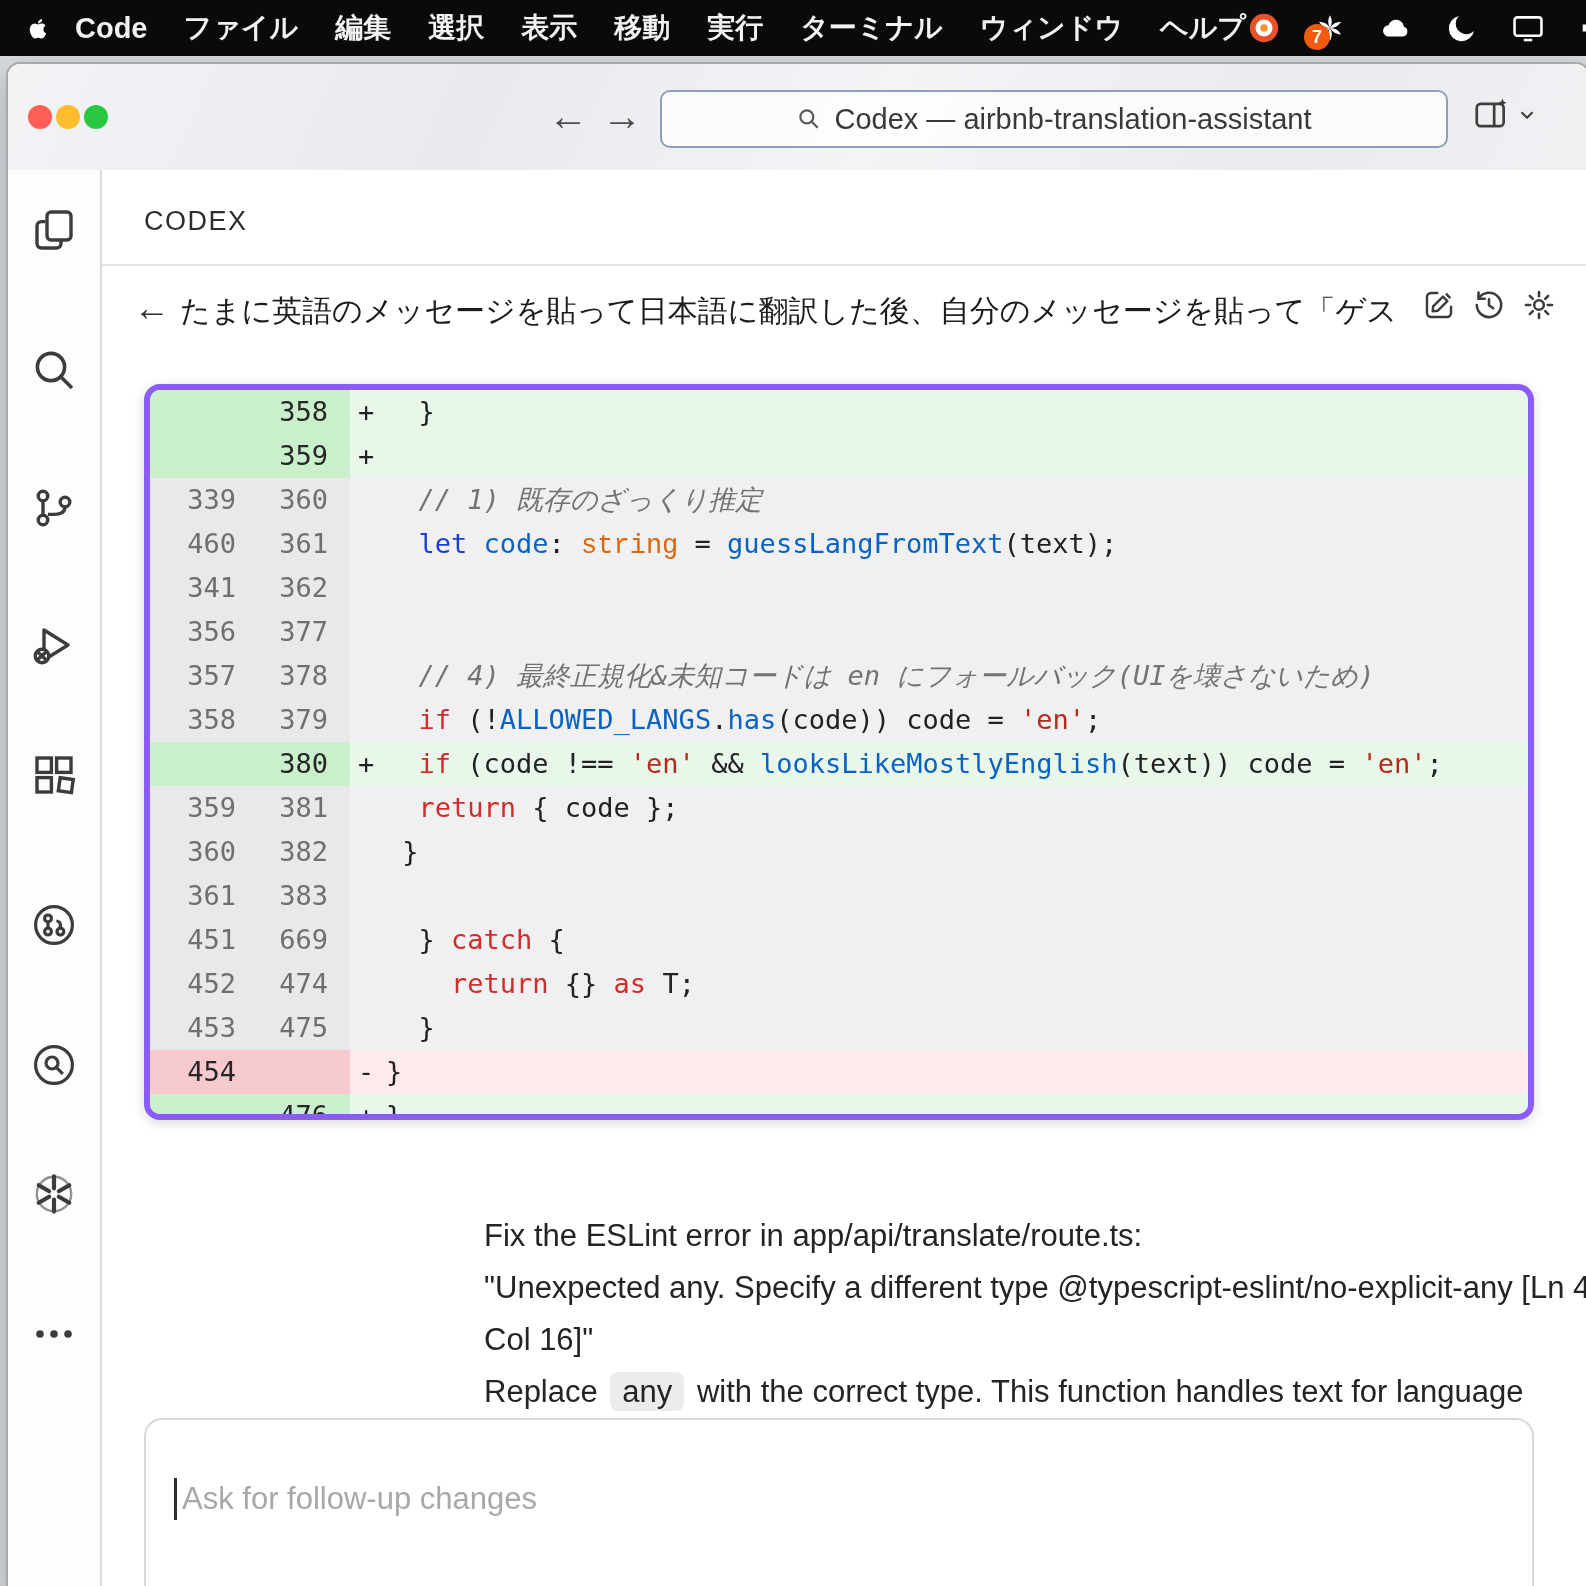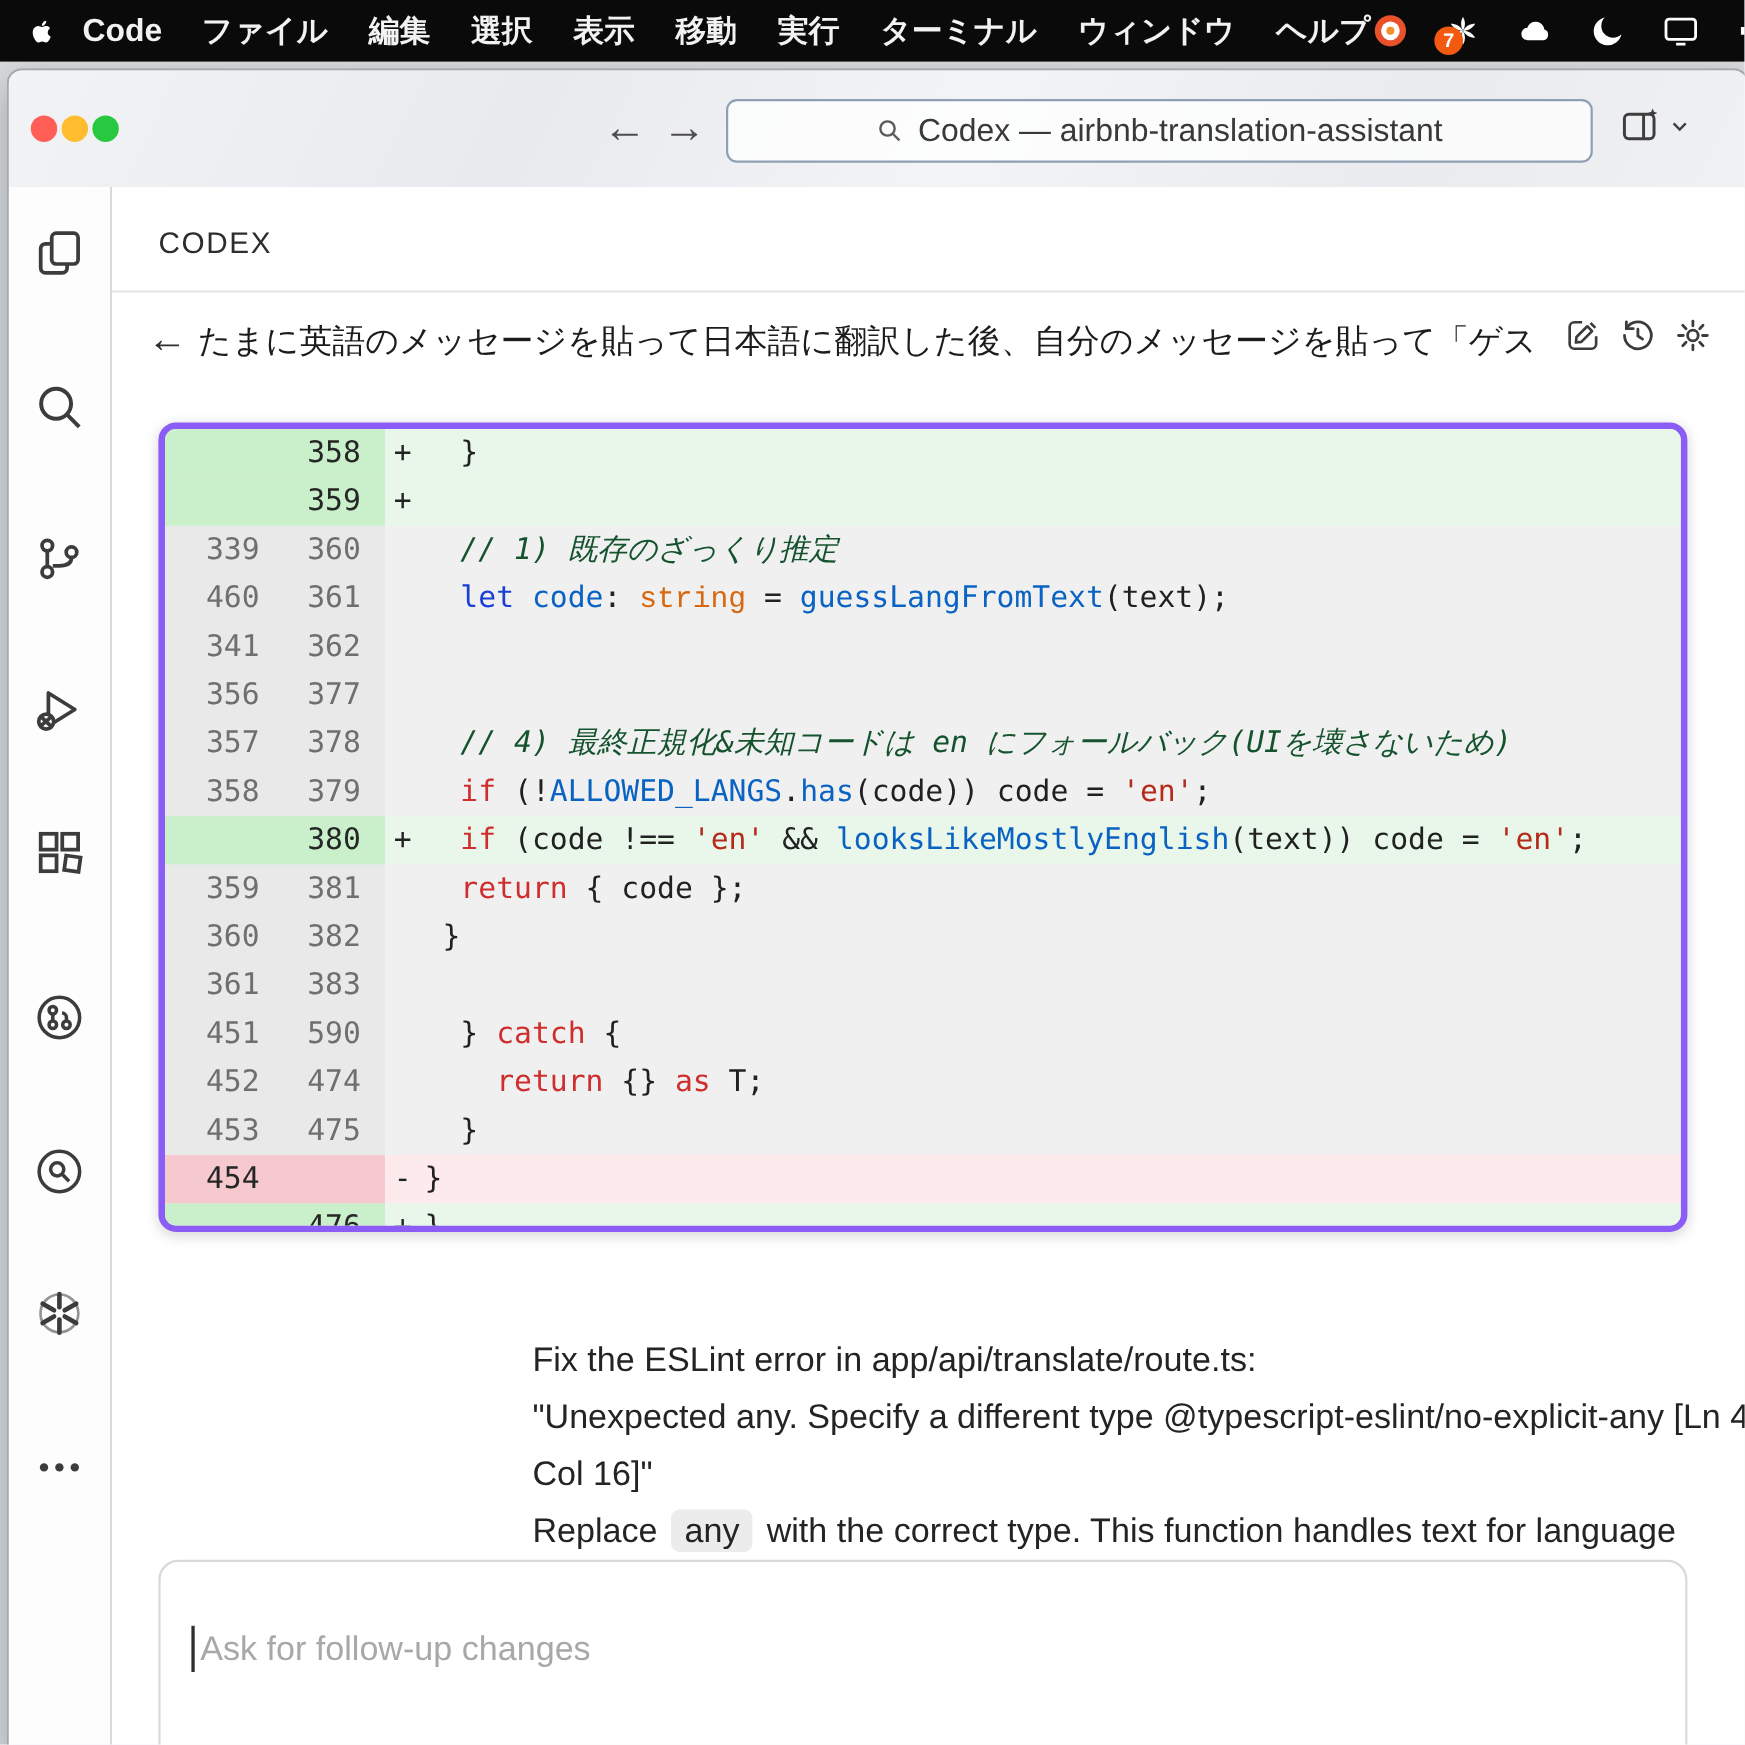--- a/index.html
+++ b/index.html
@@ -82,21 +82,21 @@
   .diff-row.add{--gut:#c9efcb;--bg:#e8f7ea;}
   .diff-row.del{--gut:#f5c9cd;--bg:#fdeaec;}
   .diff-row.add .col-old,.diff-row.add .col-new,
   .diff-row.del .col-old,.diff-row.del .col-new{color:#262626;font-weight:500;}
   .tk-plain{color:#212121;}
   .tk-kw{color:#cf2e2e;}
   .tk-kw2{color:#1a3fd4;}
   .tk-str{color:#b52a1a;}
   .tk-ident{color:#0a63c2;}
   .tk-type{color:#d8680f;font-family:Liberation Mono, monospace;}
-  .tk-comment{color:#14532d;font-style:italic;}
+  .tk-comment{color:#737373;font-style:italic;}
 
   
   .user-message{position:absolute;left:382px;top:1040px;font-size:31px;color:#242424;}
   .msg-line{height:52px;line-height:52px;white-space:pre;}
   .code-chip{background:#ececec;border-radius:8px;padding:2px 12px;margin:0 4px;}
 
   
   .composer{position:absolute;left:42px;top:1248px;width:1390px;height:330px;border:2px solid #d9d9d9;
     border-radius:18px;background:#fff;box-sizing:border-box;}
   .composer-inner{padding:58px 0 0 28px;display:flex;align-items:center;}
@@ -369,21 +369,21 @@
               <span class="col-new">382</span>
               <span class="col-code"><span class="sign"></span><span class="code"><span class="tk-plain"> }</span></span></span>
             </div>
             <div class="diff-row ctx">
               <span class="col-old">361</span>
               <span class="col-new">383</span>
               <span class="col-code"><span class="sign"></span><span class="code"></span></span>
             </div>
             <div class="diff-row ctx">
               <span class="col-old">451</span>
-              <span class="col-new">590</span>
+              <span class="col-new">669</span>
               <span class="col-code"><span class="sign"></span><span class="code"><span class="tk-plain">  } </span><span class="tk-kw">catch</span><span class="tk-plain"> {</span></span></span>
             </div>
             <div class="diff-row ctx">
               <span class="col-old">452</span>
               <span class="col-new">474</span>
               <span class="col-code"><span class="sign"></span><span class="code"><span class="tk-plain">    </span><span class="tk-kw">return</span><span class="tk-plain"> {} </span><span class="tk-kw">as</span><span class="tk-plain"> T;</span></span></span>
             </div>
             <div class="diff-row ctx">
               <span class="col-old">453</span>
               <span class="col-new">475</span>

